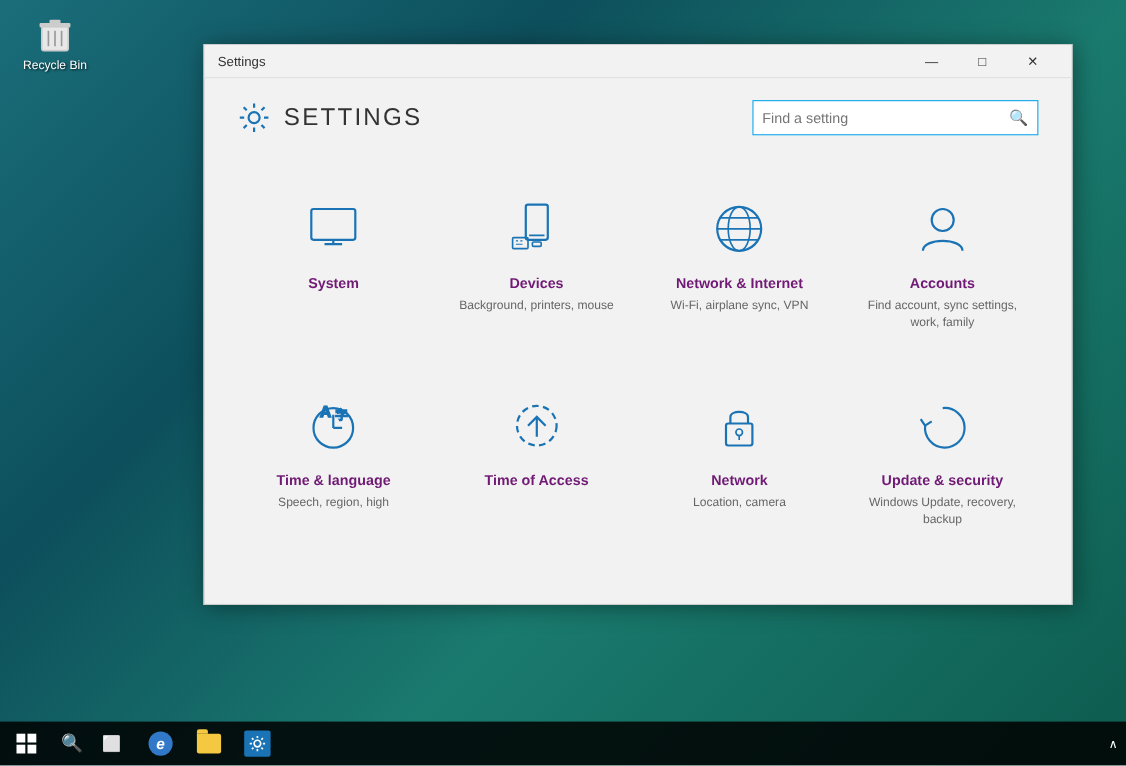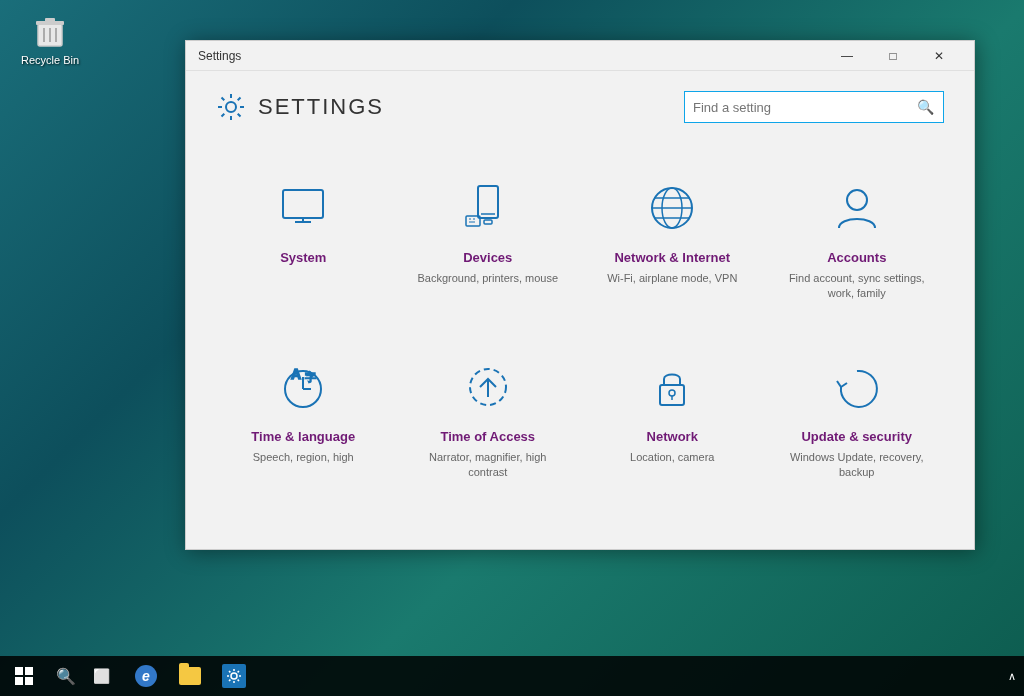--- a/index.html
+++ b/index.html
@@ -394,21 +394,21 @@
           <div class="settings-icon">
             <svg viewBox="0 0 52 52">
               <circle cx="26" cy="26" r="20" stroke="#1a73b5" stroke-width="2" fill="none"></circle>
               <ellipse cx="26" cy="26" rx="10" ry="20" stroke="#1a73b5" stroke-width="1.5" fill="none"></ellipse>
               <line x1="6" y1="26" x2="46" y2="26" stroke="#1a73b5" stroke-width="1.5"></line>
               <line x1="8" y1="16" x2="44" y2="16" stroke="#1a73b5" stroke-width="1.5"></line>
               <line x1="8" y1="36" x2="44" y2="36" stroke="#1a73b5" stroke-width="1.5"></line>
             </svg>
           </div>
           <div class="settings-item-name">Network &amp; Internet</div>
-          <div class="settings-item-desc">Wi-Fi, airplane mode,
+          <div class="settings-item-desc">Wi-Fi, airplane sync,
 VPN</div>
         </div>
 
 
         <div class="settings-item">
           <div class="settings-icon">
             <svg viewBox="0 0 52 52">
               <circle cx="26" cy="18" r="10" stroke="#1a73b5" stroke-width="2" fill="none"></circle>
               <path d="M8 46 C8 34 44 34 44 46" stroke="#1a73b5" stroke-width="2" fill="none"></path>
             </svg>
@@ -436,22 +436,20 @@
 
         <div class="settings-item">
           <div class="settings-icon">
             <svg viewBox="0 0 52 52">
               <circle cx="26" cy="26" r="18" stroke="#1a73b5" stroke-width="2" fill="none" stroke-dasharray="6,4"></circle>
               <polyline points="18,26 26,18 34,26" stroke="#1a73b5" stroke-width="2" fill="none"></polyline>
               <line x1="26" y1="18" x2="26" y2="36" stroke="#1a73b5" stroke-width="2"></line>
             </svg>
           </div>
           <div class="settings-item-name">Time of Access</div>
-          <div class="settings-item-desc">Narrator, magnifier,
-high contrast</div>
         </div>
 
         <div class="settings-item">
           <div class="settings-icon">
             <svg viewBox="0 0 52 52">
               <rect x="14" y="24" width="24" height="20" rx="2" stroke="#1a73b5" stroke-width="2" fill="none"></rect>
               <path d="M18 24 V18 C18 12 34 12 34 18 V24" stroke="#1a73b5" stroke-width="2" fill="none"></path>
               <circle cx="26" cy="32" r="3" stroke="#1a73b5" stroke-width="1.5" fill="none"></circle>
               <line x1="26" y1="35" x2="26" y2="39" stroke="#1a73b5" stroke-width="1.5"></line>
             </svg>

